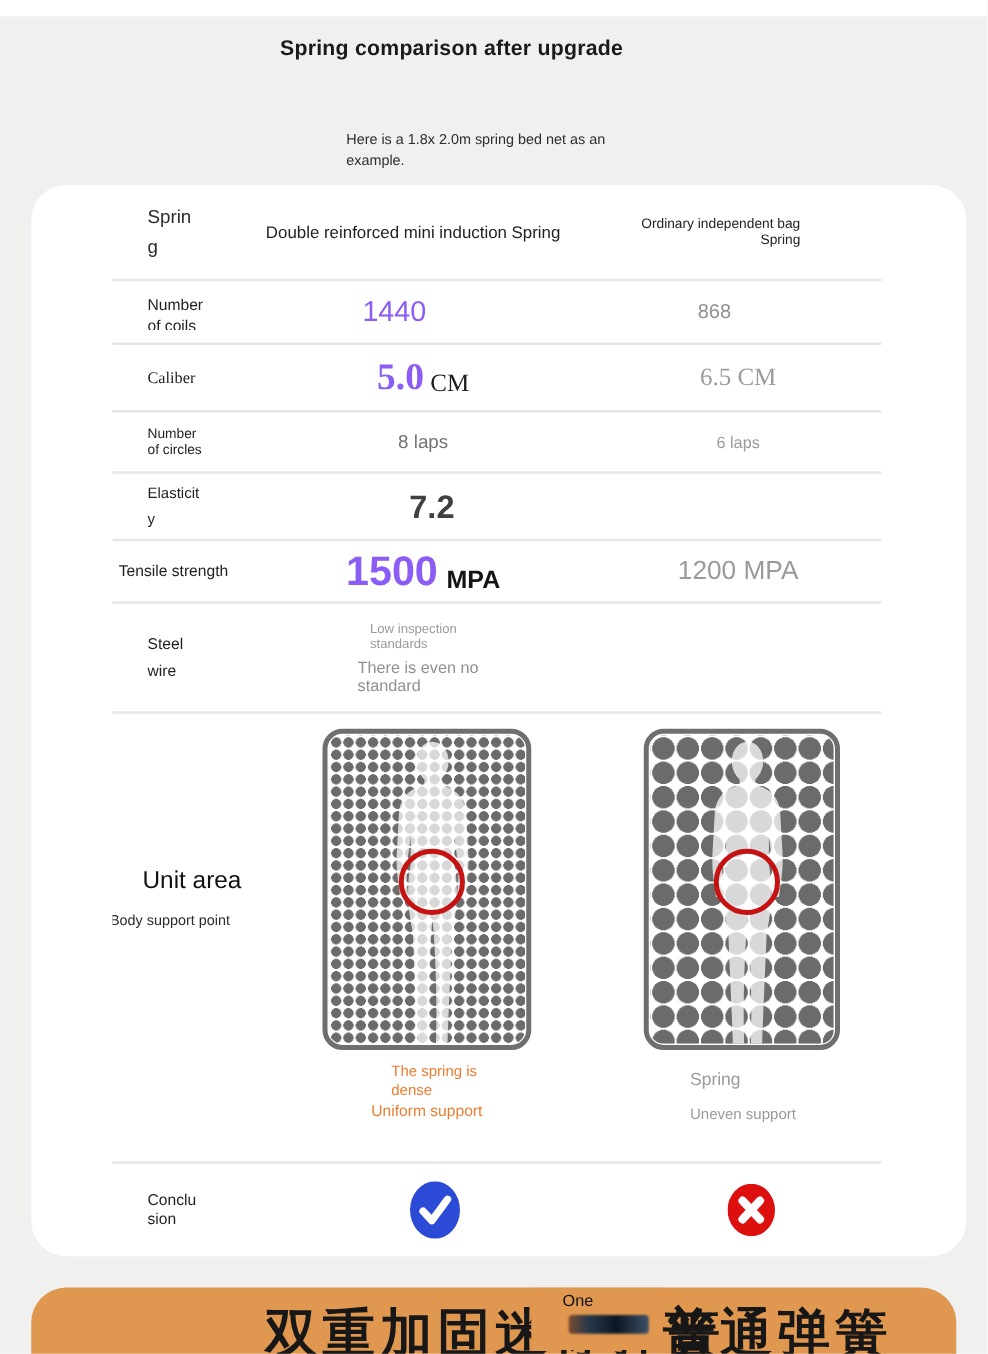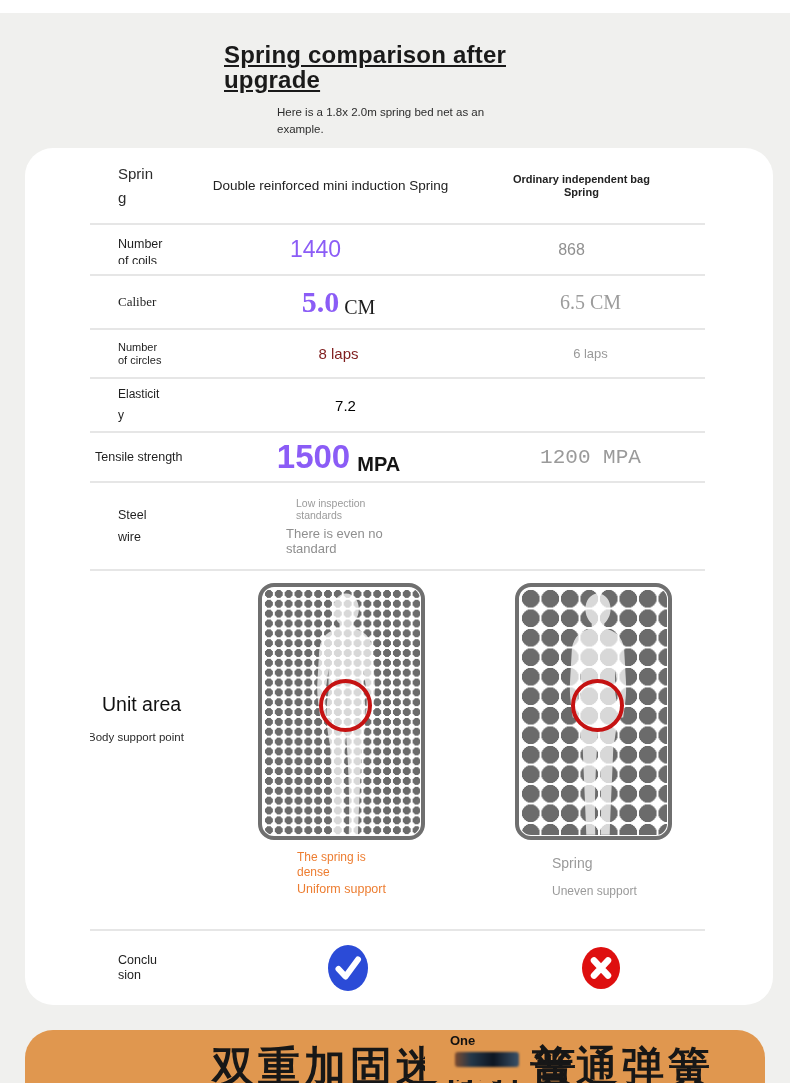--- a/index.html
+++ b/index.html
@@ -8,22 +8,22 @@
     position:relative; overflow:hidden;
     background:#f0f0ee;
     font-family:"Liberation Sans","DejaVu Sans",sans-serif;
     color:#1e1e1e;
   }
   .pre { white-space:pre-line; }
 
   .top-strip { position:absolute; left:0; top:0; width:790px; height:13px; background:#ffffff; }
 
   .page-title {
-    position:absolute; left:224px; top:42px; width:310px;
-    font-size:24px; line-height:25px; font-weight:600; color:#1a1a1a; letter-spacing:.2px;text-decoration:underline;
+    position:absolute; left:224px; top:26px; width:310px;
+    font-size:17px; line-height:25px; font-weight:600; color:#1a1a1a; letter-spacing:.2px;
   }
   .page-subtitle {
     position:absolute; left:277px; top:104px; width:232px;
     font-size:11.5px; line-height:16.5px; color:#2d2d2d;
   }
 
   .card {
     position:absolute; left:25px; top:148px; width:748px; height:857px;
     background:#ffffff; border-radius:28px;
   }
@@ -35,59 +35,59 @@
   .c-b { width:235px; display:flex; flex-direction:column; align-items:center; justify-content:center; text-align:center; }
   .shift-a { transform:translateX(-9px); }
   .shift-b { transform:translateX(3px); }
 
   .orange { color:#8b5cf6; }
 
   
   .row-header { height:77px; align-items:center; }
   .corner-label { font-size:15px; line-height:24px; color:#2c2c2c; }
   .prod-a { font-size:13.5px; color:#222222; transform:translateX(-17px); }
-  .prod-b { font-size:11px; line-height:13px; color:#222222; align-items:flex-start; text-align:center; padding-left:43px;font-weight:bold; }
+  .prod-b { font-size:11px; line-height:13px; color:#222222; align-items:flex-start; text-align:right; padding-left:43px; }
 
   .row-coils { height:51px; }
   .label-clip { height:28px; overflow:hidden; line-height:17px; }
   .val-1440 { font-size:23px; font-weight:500; transform:translateX(-32px); }
   .val-868 { font-size:16px; transform:translateX(-16px); color:#909090; }
 
   .row-caliber { height:54px;font-family:Liberation Serif, serif; }
   .label-caliber { font-size:13px; }
   .big-val { font-size:30px; font-weight:700; }
   .unit { font-size:20px; font-weight:500; color:#1d1d1d; margin-left:5px; }
   .inline { flex-direction:row; align-items:flex-end; }
   .val-65 { font-size:20px; color:#9c9c9c; }
 
   .row-circles { height:49px; }
   .label-2line { font-size:11px; line-height:13px; }
-  .val-laps-a { font-size:15px; color:#7f1d1d; }
+  .val-laps-a { font-size:15px; color:#737373; }
   .val-laps-b { font-size:13px; color:#9a9a9a; }
 
   .row-elastic { height:54px; }
   .label-elastic { font-size:12px; line-height:21px; }
-  .val-72 { font-size:15px; color:#000000; }
+  .val-72 { font-size:26px; color:#404040;font-weight:bold; }
 
   .row-tensile { height:50px; }
   .label-tensile { padding-left:5px; font-size:12.5px; }
   .val-1500 { font-size:33px; font-weight:700; }
   .unit-mpa { font-size:20px; font-weight:600; color:#141414; margin-left:7px; }
-  .val-1200 { font-size:21px; color:#9a9a9a;font-family:Liberation Mono, monospace; }
+  .val-1200 { font-size:21px; color:#9a9a9a; }
 
   .row-steel { height:88px; }
   .label-steel { font-size:12.5px; line-height:22px; }
   .steel-a1 { font-size:13px; transform:translateX(-9px); }
   .steel-a2 { font-size:11px; line-height:13.5px; text-align:left; align-self:flex-start; margin-left:41px; margin-top:7px; }
   .steel-b1 { font-size:10.5px; line-height:12.5px; color:#9b9b9b; text-align:left; align-self:flex-start; margin-left:71px; }
   .steel-b2 { font-size:13px; line-height:15px; color:#8f8f8f; text-align:left; align-self:flex-start; margin-left:61px; margin-top:4px; }
 
   
   .row-unit { height:360px; position:relative; }
-  .unit-title { position:absolute; left:12px; top:122px; font-size:19.5px; color:#111111; }
+  .unit-title { position:absolute; left:24px; top:122px; font-size:19.5px; color:#111111; }
   .unit-sub { position:absolute; left:-2px; top:160px; font-size:11.5px; color:#2b2b2b; }
 
   .panel {
     position:absolute; top:12px; height:257px; background:#ffffff;
     border:4px solid #6f6f6f; border-radius:16px;
   }
   .panel-a { left:168px; width:167px; }
   .panel-b { left:425px; width:157px; }
   .dots { position:absolute; inset:1px; border-radius:11px; overflow:hidden; }
   .dots-a {
@@ -102,21 +102,21 @@
   .sil-a { left:38px; width:92px; height:250px; }
   .sil-b { left:34px; width:90px; height:250px; }
   .red-circle {
     position:absolute; width:53px; height:53px; border:4.5px solid #c51212; border-radius:50%;
     background:transparent;
   }
   .rc-a { left:57px; top:92px; }
   .rc-b { left:52px; top:92px; }
 
   .panel-caption { position:absolute; font-size:12px; line-height:15px; }
-  .cap-a1 { left:207px; top:279px; color:#ED7D31; }
+  .cap-a1 { left:223px; top:279px; color:#ED7D31; }
   .cap-a2 { left:207px; top:311px; color:#ED7D31; font-size:12.5px; }
   .cap-b1 { left:462px; top:285px; color:#9a9a9a; font-size:14px; }
   .cap-b2 { left:462px; top:313px; color:#9a9a9a; }
 
   
   .row-conclusion { height:74px; }
   .label-conclusion { font-size:12.5px; line-height:15px; }
   .badge { display:block; }
   .badge-cross { transform:translateX(13px); }
 
@@ -127,21 +127,21 @@
   }
   .footer-text {
     position:absolute; top:9px; font-size:42px; font-weight:700; color:#171717; letter-spacing:4px;
     white-space:nowrap;
   }
   .ft-left { left:187px; }
   .ft-right { left:505px; }
   .one-overlay {
     position:absolute; left:400px; top:0; width:105px; height:50px; background:#E0974F; z-index:2;
   }
-  .one-label { position:absolute; left:25px; top:3px; font-size:13px; font-weight:700; color:#111; letter-spacing:0; }
+  .one-label { position:absolute; left:25px; top:3px; font-size:13px; font-weight:400; color:#111; letter-spacing:0; }
   .thumb {
     position:absolute; left:30px; top:22px; width:64px; height:15px; border-radius:3px;
     background:linear-gradient(90deg,#7a4a30 0%, #24384a 25%, #0d1622 60%, #3a5168 100%);
     filter:blur(1px);
   }
 </style>
 </head>
 <body>
 
 <div class="top-strip"></div>

